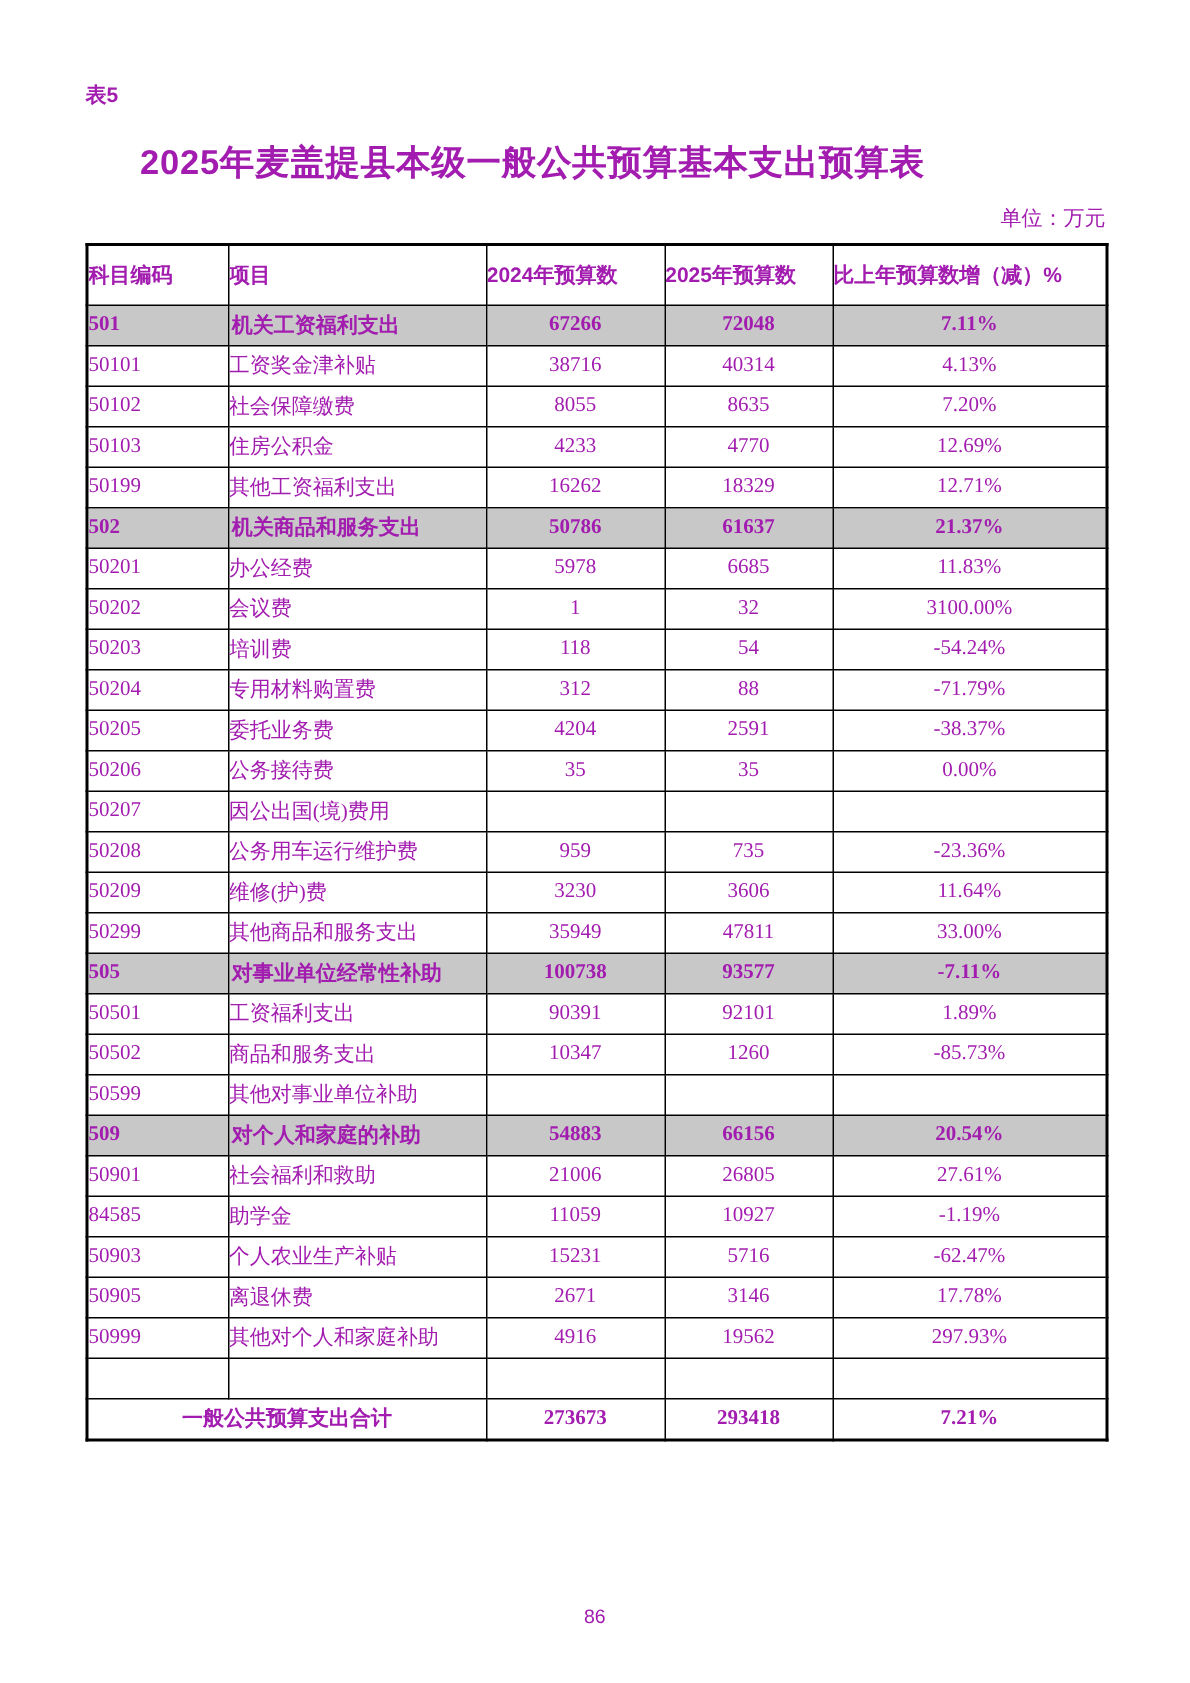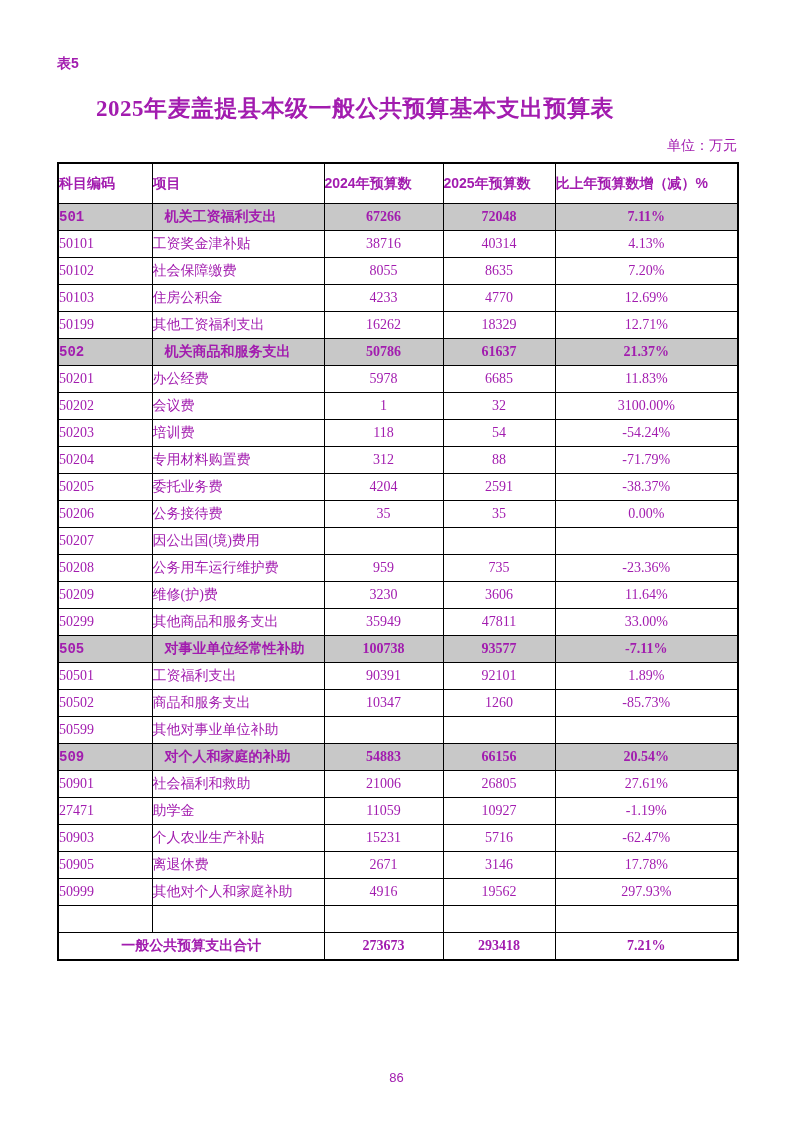--- a/index.html
+++ b/index.html
@@ -12,21 +12,21 @@
     overflow:hidden;
   }
   .table-label {
     position:absolute; left:57px; top:55px;
     font-family:"Liberation Sans", sans-serif;
     font-weight:bold; font-size:14px;
   }
   .doc-title {
     position:absolute; left:0; top:93px; width:710px;
     text-align:center;
-    font-family:Liberation Serif, serif;
+    font-family:Liberation Sans, sans-serif;
     font-weight:bold; font-size:23px; letter-spacing:0.5px;
   }
   .unit-note {
     position:absolute; left:57px; top:137px; width:680px;
     text-align:right; font-size:14px;
   }
   table.budget {
     position:absolute; left:57px; top:162px;
     width:680px;
     border-collapse:collapse;
@@ -47,22 +47,22 @@
     font-weight:bold;
     text-align:left;
     border-bottom:2px solid #000;
     background:#fff;
   }
   tbody tr { height:27px; }
   td.code { text-align:left; padding-left:3px; }
   td.item { text-align:left; padding-left:21px; }
   td.num  { text-align:center; }
   tr.section td { background:#c8c8c8; font-weight:bold; }
-  tr.section td.item { padding-left:12px; font-family:Liberation Sans, sans-serif; }
-  tr.section td.code { font-family:Liberation Mono, monospace;margin-left:45px; }
+  tr.section td.item { padding-left:2px; font-family:Liberation Sans, sans-serif; }
+  tr.section td.code { font-family:Liberation Serif, serif;margin-left:45px; }
   tr.total td { font-weight:bold; }
   tr.total td.total-label {
     text-align:center;
     font-family:"Liberation Sans", sans-serif;
   }
   .page-number {
     position:absolute; left:0; top:1070px; width:793px;
     text-align:center;
     font-family:"Liberation Sans", sans-serif;
     font-size:13px;
@@ -245,21 +245,21 @@
           <td class="num">20.54%</td>
         </tr>
         <tr>
           <td class="code">50901</td>
           <td class="item">社会福利和救助</td>
           <td class="num">21006</td>
           <td class="num">26805</td>
           <td class="num">27.61%</td>
         </tr>
         <tr>
-          <td class="code">27471</td>
+          <td class="code">84585</td>
           <td class="item">助学金</td>
           <td class="num">11059</td>
           <td class="num">10927</td>
           <td class="num">-1.19%</td>
         </tr>
         <tr>
           <td class="code">50903</td>
           <td class="item">个人农业生产补贴</td>
           <td class="num">15231</td>
           <td class="num">5716</td>

